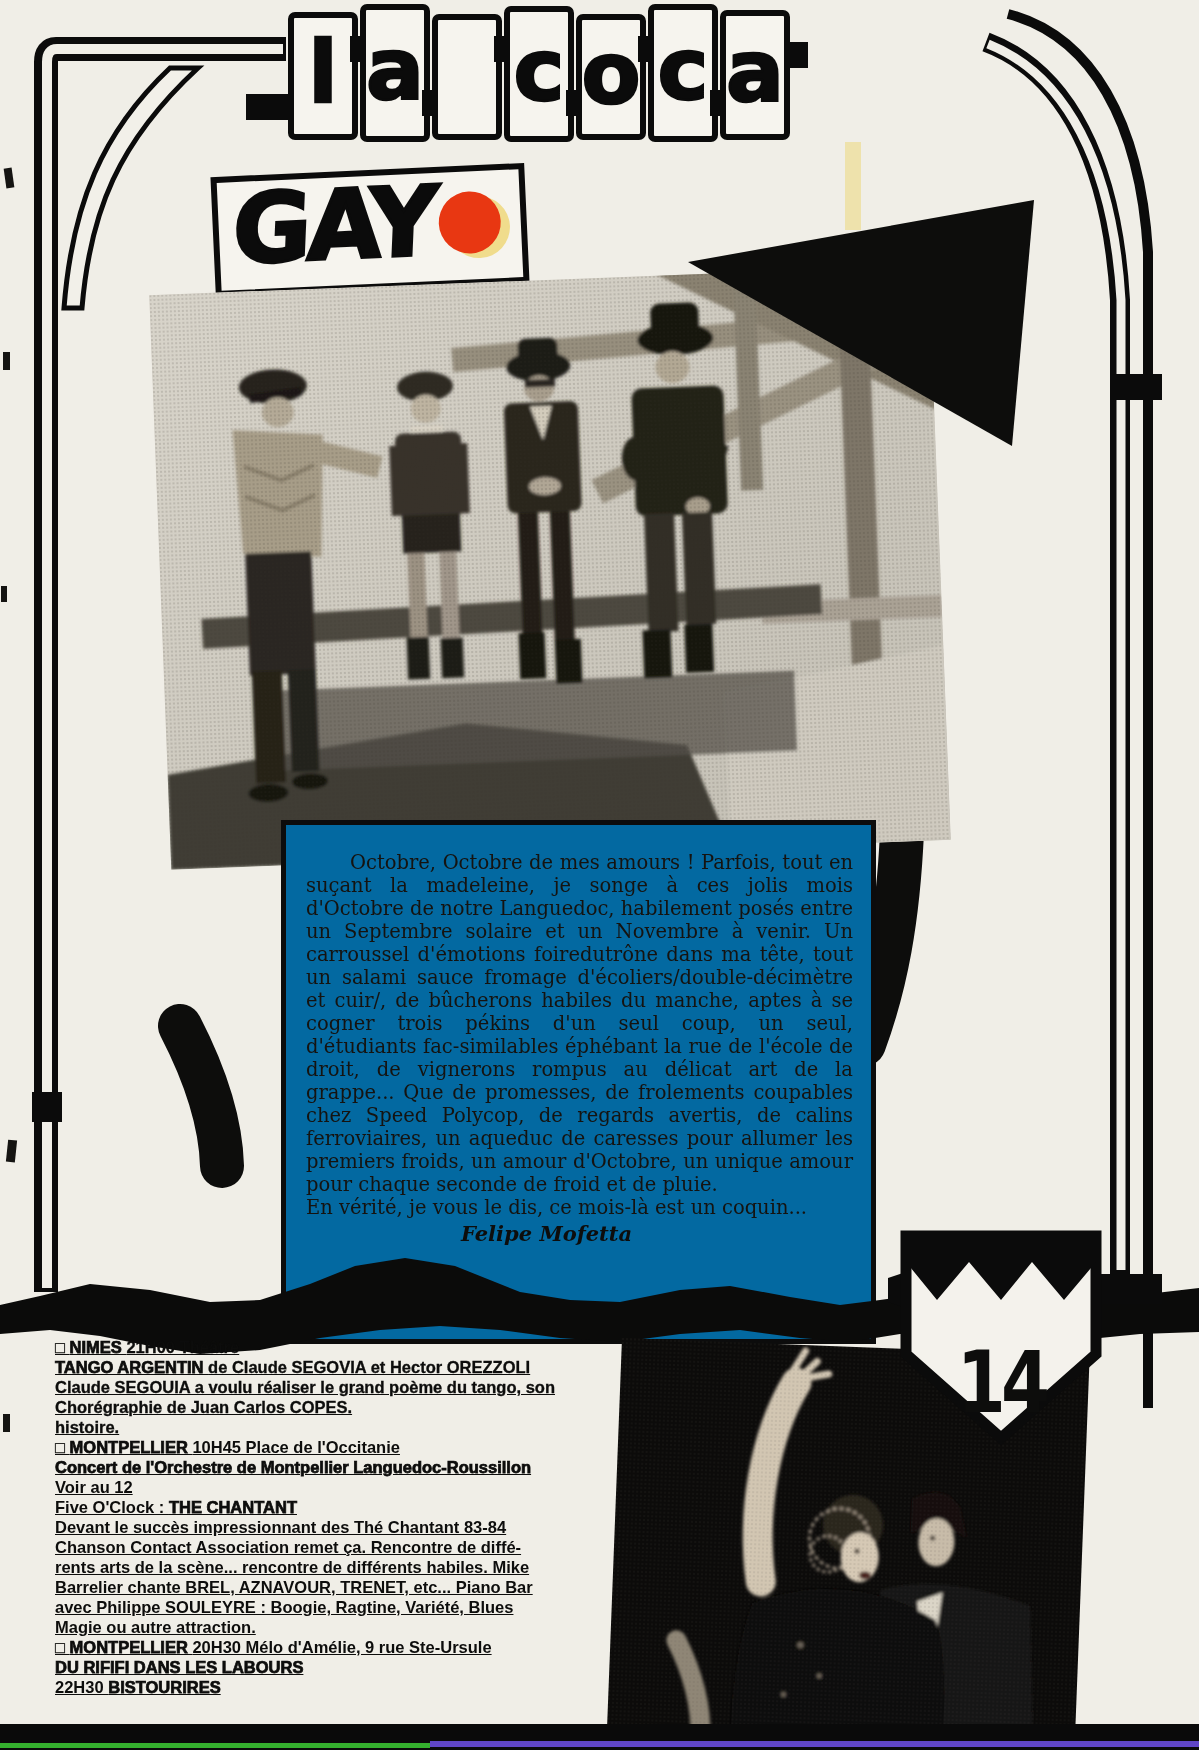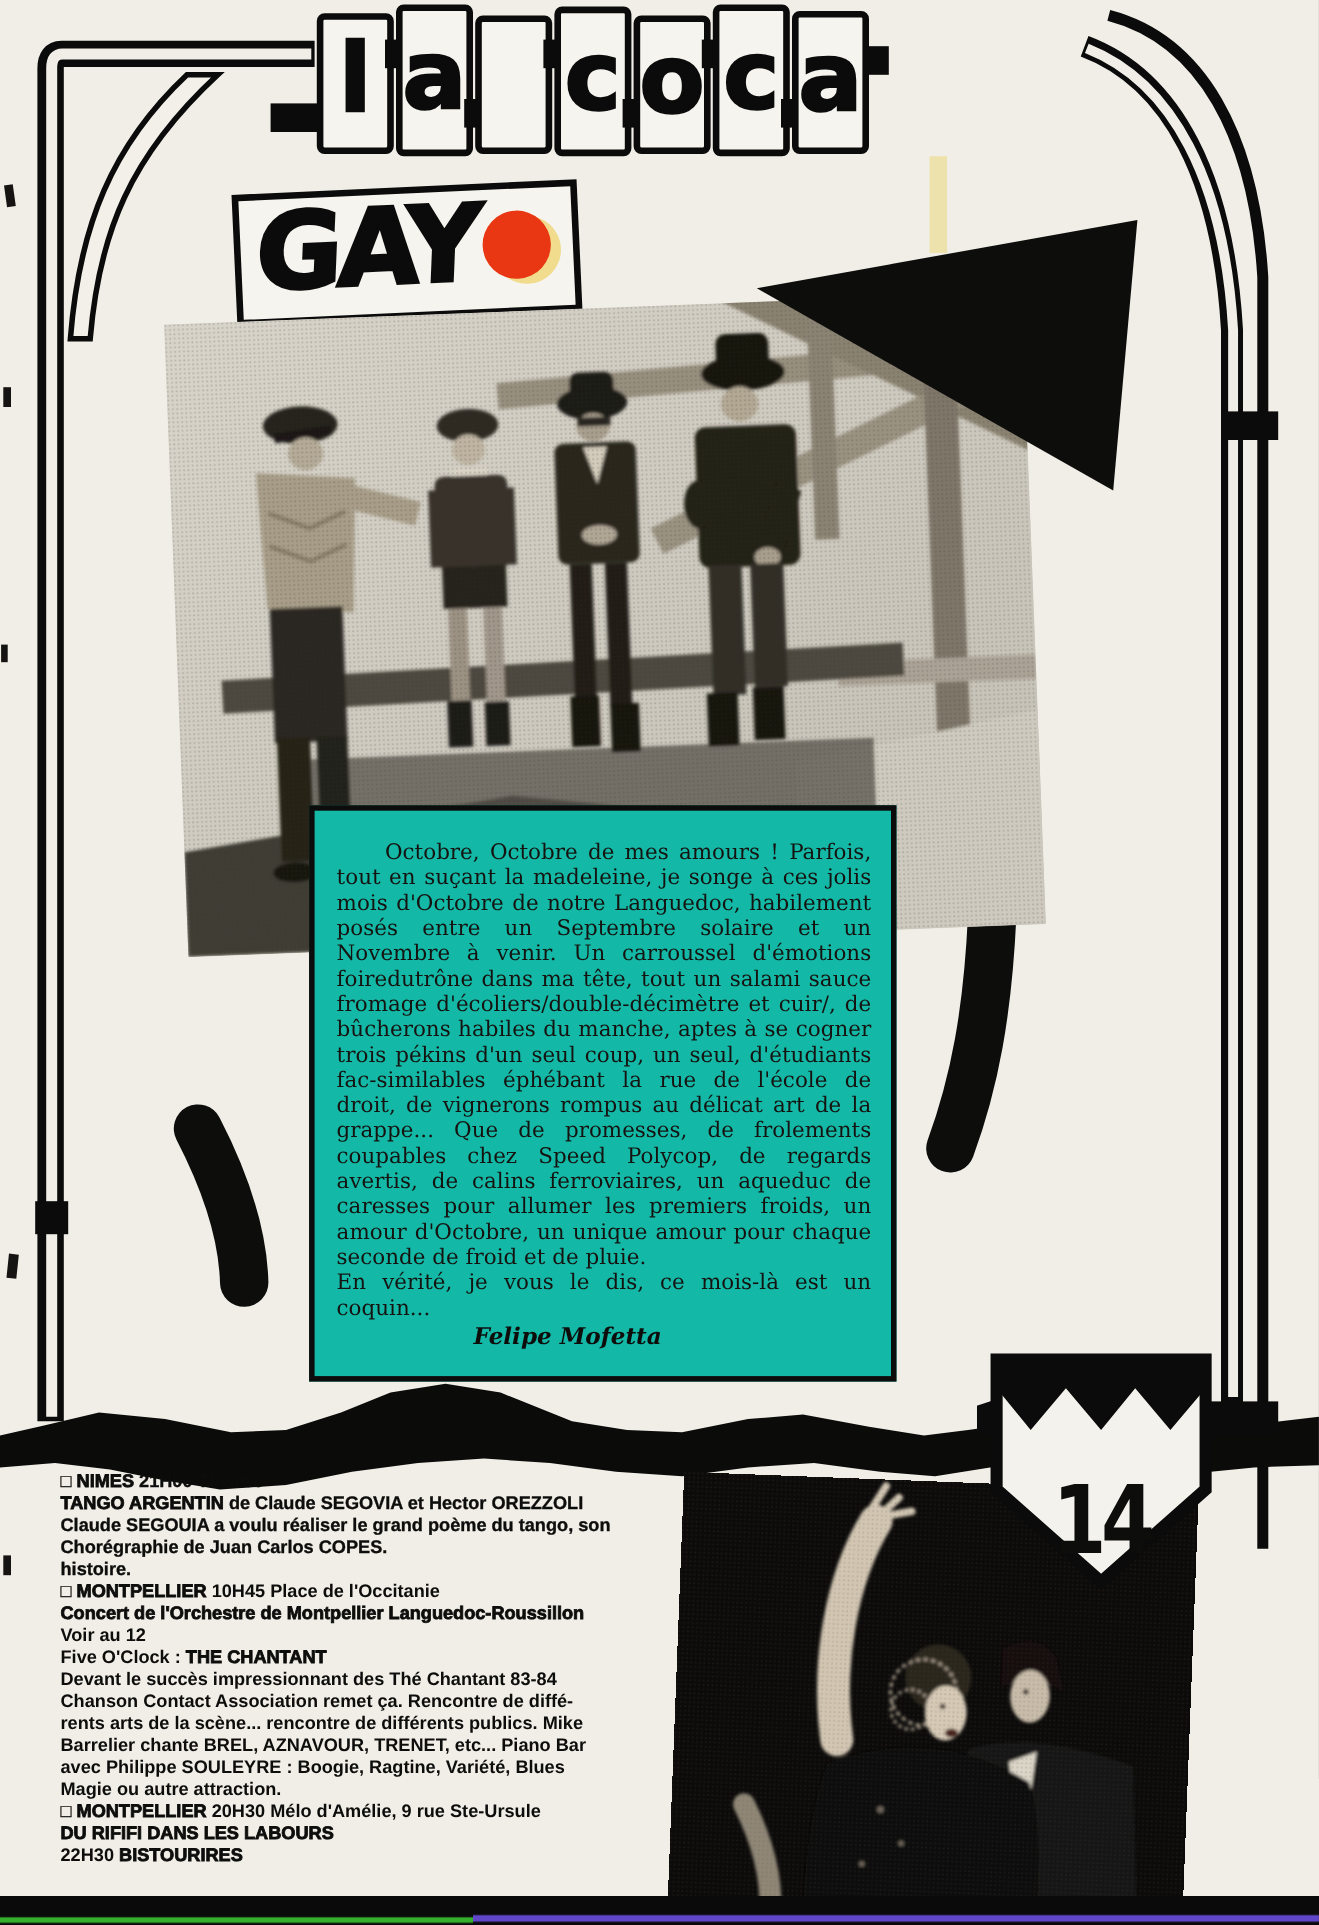--- a/index.html
+++ b/index.html
@@ -18,32 +18,32 @@
   
   #gaybox{position:absolute;left:213px;top:170px;width:302px;height:108px;background:#f6f4ee;
         border:6px solid #0b0b0b;transform:rotate(-2.6deg);z-index:12;}
   #gaybox .word{position:absolute;left:14px;top:-8px;font-family:"DejaVu Sans",sans-serif;
         font-weight:700;font-size:96px;letter-spacing:-4px;color:#0b0b0b;
         -webkit-text-stroke:3px #0b0b0b;transform:skewX(-5deg);}
   .dot{position:absolute;right:20px;top:20px;width:62px;height:62px;border-radius:50%;
         background:#e83712;box-shadow:9px 5px 0 0 rgba(232,190,20,.45);}
 
   
-  #artbox{position:absolute;left:281px;top:732px;width:534px;height:524px;background:#14b8a6;
+  #artbox{position:absolute;left:281px;top:820px;width:595px;height:524px;background:#0369a1;
         border:5px solid #0c0c0c;z-index:30;box-sizing:border-box;padding:26px 18px 0 20px;}
   #artbox .art{margin:0;font-family:"DejaVu Serif",serif;font-size:19.5px;line-height:23px;
         text-align:justify;color:#151310;}
   #artbox .lead{text-indent:44px;}
   #artbox .sig{font-family:"DejaVu Serif",serif;font-style:italic;font-weight:700;font-size:21px;
         text-align:center;padding-right:66px;margin-top:2px;}
 
   
   #listings{position:absolute;left:55px;top:1337px;width:545px;z-index:46;font-size:16.5px;
         line-height:20px;white-space:nowrap;}
-  .lline{height:20px;}
+  .lline{height:20px;text-decoration:underline;}
   .w-r{font-weight:700;}
   .w-b{font-weight:700;-webkit-text-stroke:.3px #0d0d0c;}
   .w-xb{font-weight:700;-webkit-text-stroke:.75px #0d0d0c;}
 
   
   #boysphoto{position:absolute;left:160px;top:280px;width:780px;height:575px;
         transform:rotate(-2.2deg);z-index:20;overflow:hidden;background:#d2cec5;}
   #dancersphoto{position:absolute;left:622px;top:1338px;width:468px;height:420px;
         transform:rotate(2.2deg);transform-origin:top left;z-index:45;overflow:hidden;background:#0c0b0a;}
 
@@ -281,21 +281,21 @@
       <div class="lline"><span class="w-xb">TANGO ARGENTIN </span><span class="w-b">de Claude SEGOVIA et Hector OREZZOLI</span></div>
       <div class="lline"><span class="w-b">Claude SEGOUIA a voulu réaliser le grand poème du tango, son</span></div>
       <div class="lline"><span class="w-b">Chorégraphie de Juan Carlos COPES.</span></div>
       <div class="lline"><span class="w-b">histoire.</span></div>
       <div class="lline"><span class="w-b">□ </span><span class="w-xb">MONTPELLIER </span><span class="w-r">10H45 Place de l'Occitanie</span></div>
       <div class="lline"><span class="w-xb">Concert de l'Orchestre de Montpellier Languedoc-Roussillon</span></div>
       <div class="lline"><span class="w-r">Voir au 12</span></div>
       <div class="lline"><span class="w-r">Five O'Clock : </span><span class="w-xb">THE CHANTANT</span></div>
       <div class="lline"><span class="w-r">Devant le succès impressionnant des Thé Chantant 83-84</span></div>
       <div class="lline"><span class="w-r">Chanson Contact Association remet ça. Rencontre de diffé-</span></div>
-      <div class="lline"><span class="w-r">rents arts de la scène... rencontre de différents publics. Mike</span></div>
+      <div class="lline"><span class="w-r">rents arts de la scène... rencontre de différents habiles. Mike</span></div>
       <div class="lline"><span class="w-r">Barrelier chante BREL, AZNAVOUR, TRENET, etc... Piano Bar</span></div>
       <div class="lline"><span class="w-r">avec Philippe SOULEYRE : Boogie, Ragtine, Variété, Blues</span></div>
       <div class="lline"><span class="w-r">Magie ou autre attraction.</span></div>
       <div class="lline"><span class="w-b">□ </span><span class="w-xb">MONTPELLIER </span><span class="w-r">20H30 Mélo d'Amélie, 9 rue Ste-Ursule</span></div>
       <div class="lline"><span class="w-xb">DU RIFIFI DANS LES LABOURS</span></div>
       <div class="lline"><span class="w-r">22H30 </span><span class="w-xb">BISTOURIRES</span></div>
     </div>
 
   <svg id="badge" viewBox="0 0 290 226">
     <polygon points="0,52 18,46 18,82 0,76" fill="#0b0b0b"></polygon>

